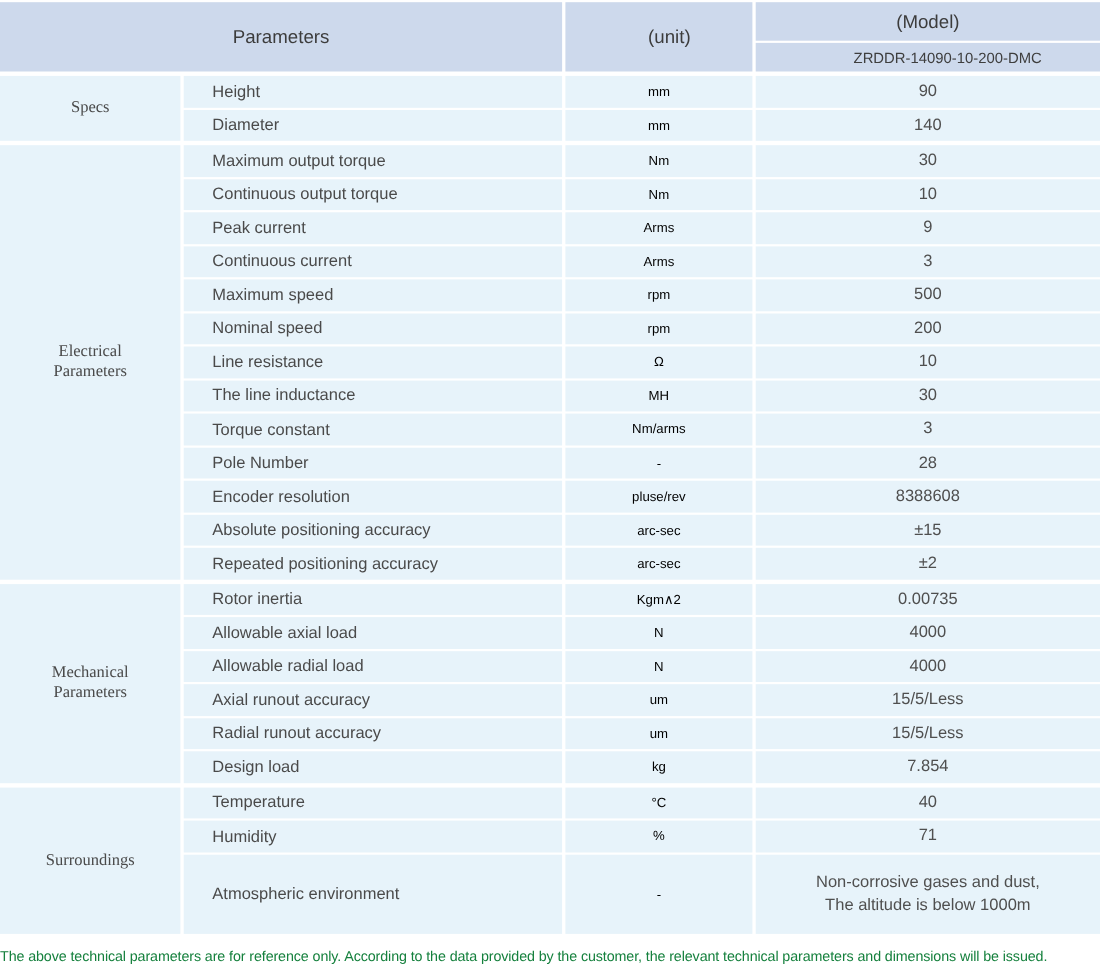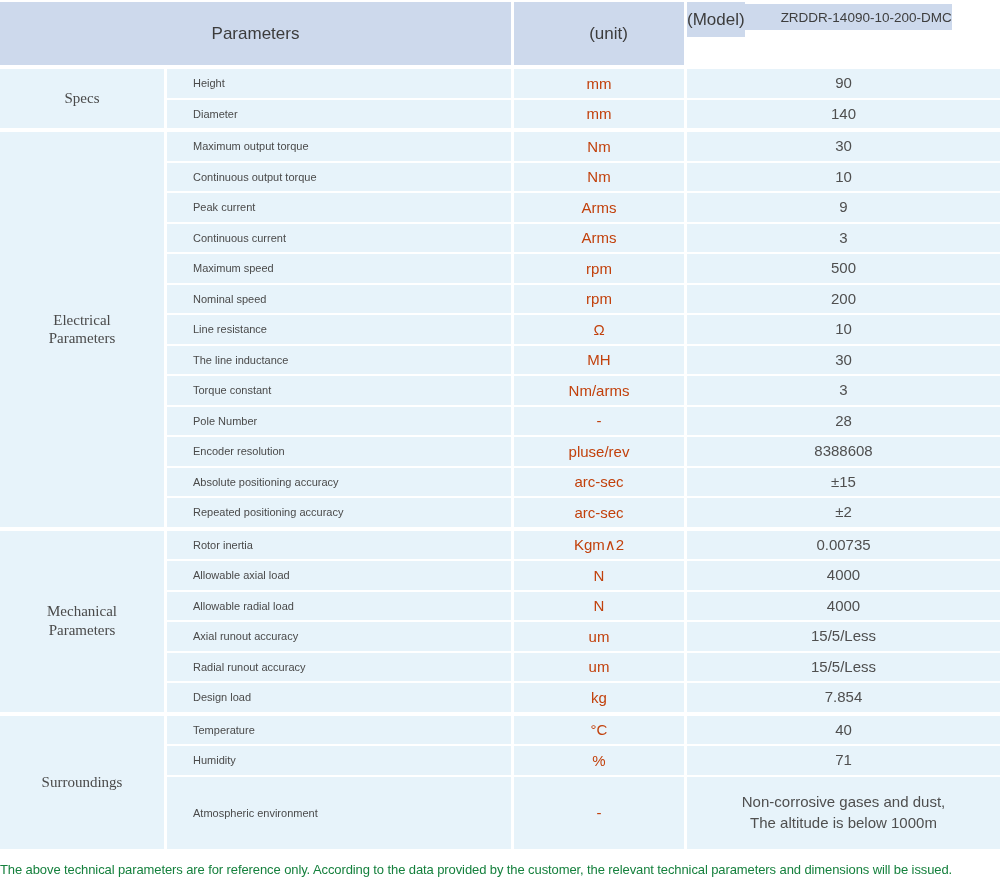--- a/index.html
+++ b/index.html
@@ -30,21 +30,21 @@
     font-size: 17px; color: #3c3c3c;
   }
   .hdr-unit {
     grid-column: 3;
     height: 63px;
     display: flex; align-items: center; justify-content: center;
     font-size: 17px; color: #3c3c3c; padding-left: 19px;
   }
   .model-stack {
     grid-column: 4;
-    display: flex; flex-direction: row;
+    display: flex; flex-direction: column;
     height: 63px;
   }
   .hdr-model {
     height: 35px;
     display: flex; align-items: center; justify-content: center;
     font-size: 17px; color: #3c3c3c;
   }
   .hdr-model-value {
     height: 26px; margin-top: 2px;
     display: flex; align-items: center; justify-content: center;
@@ -67,26 +67,26 @@
     text-align: center;
     white-space: pre-line;
     font-size: 15px; color: #4a4a4a;
     line-height: 1.25;
     font-family: Liberation Serif, serif;
   }
   .name-cell {
     grid-column: 2;
     display: flex; align-items: center;
     padding-left: 26px;
-    font-size: 11px; color: #4a4a4a;
+    font-size: 15px; color: #4a4a4a;
   }
   .unit-cell {
     grid-column: 3;
     display: flex; align-items: center; justify-content: center;
-    font-size: 15px; color: #c2410c;
+    font-size: 12px; color: #000000;
   }
   .value-cell {
     grid-column: 4;
     display: flex; align-items: center; justify-content: center;
     text-align: center;
     white-space: pre-line;
     font-size: 15px; color: #4f4f4f;
     line-height: 1.35;
   }
   .tall { min-height: 72px; }

